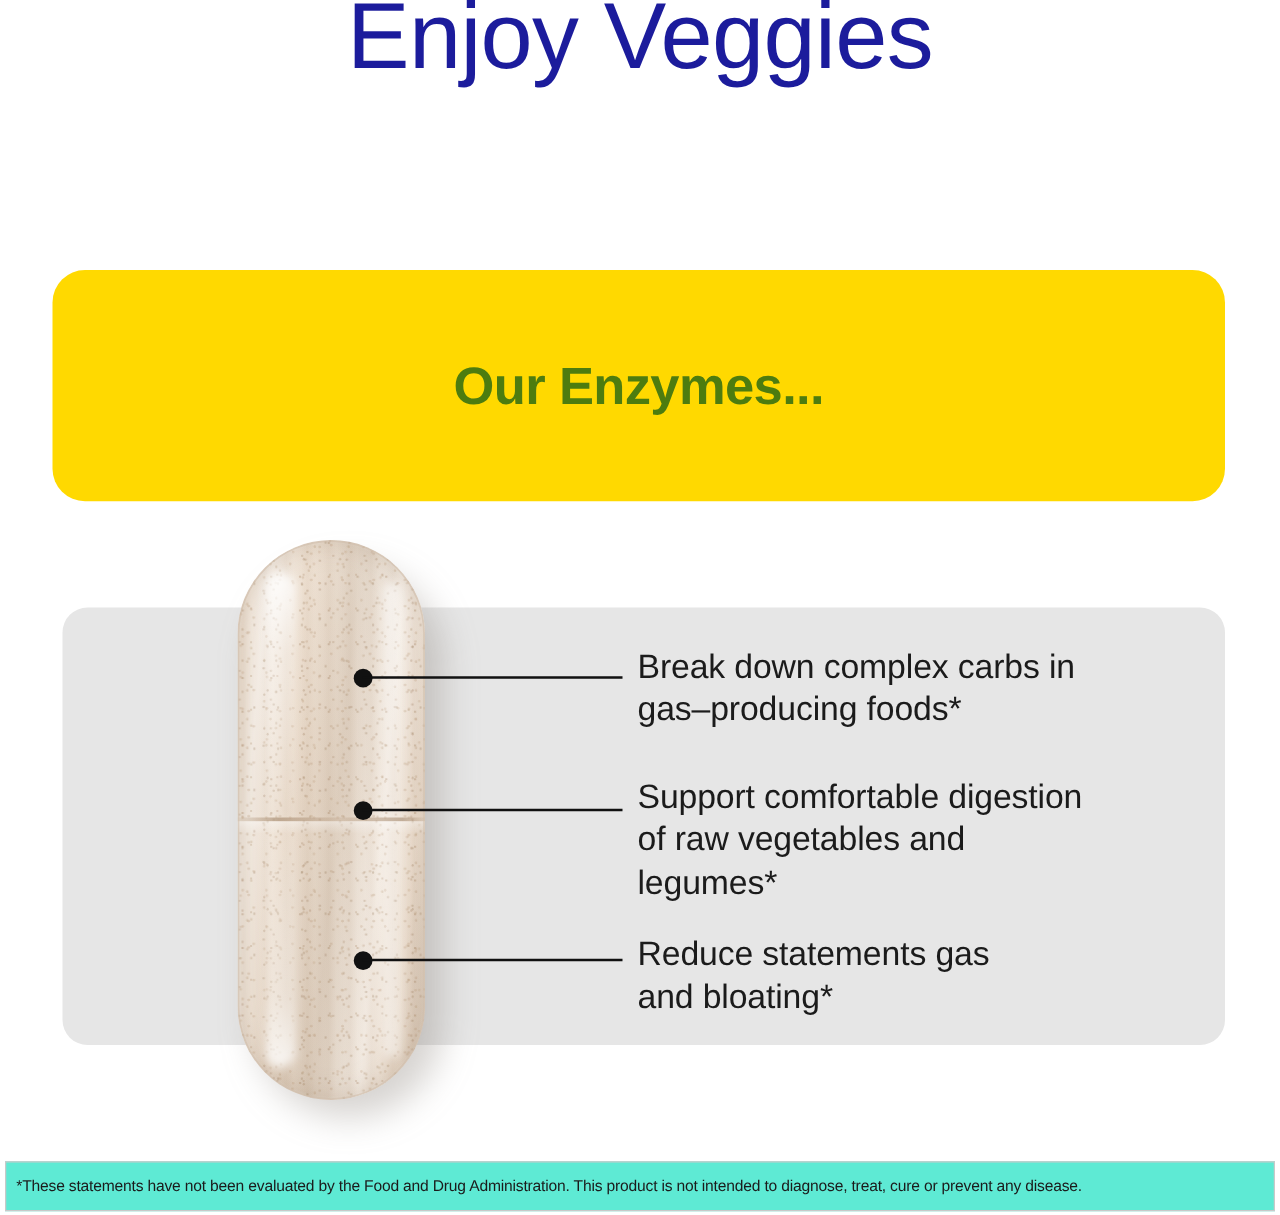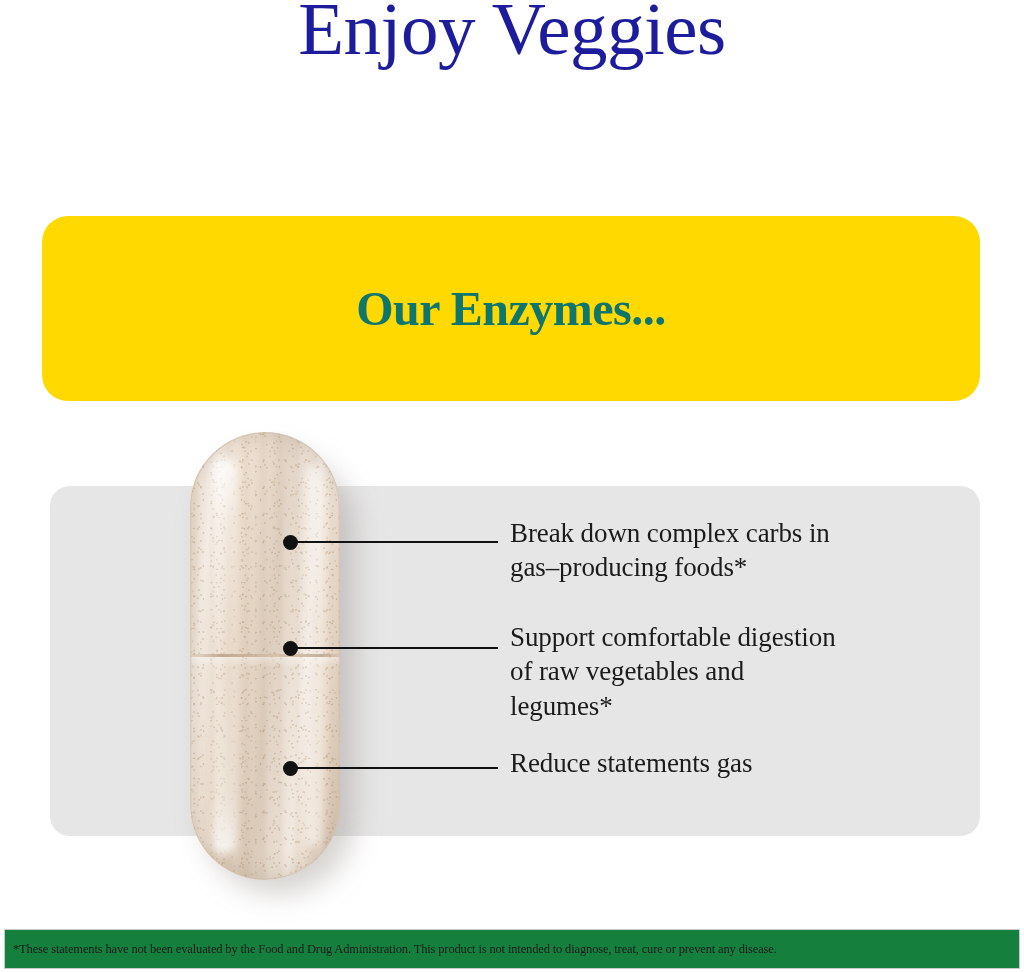--- a/index.html
+++ b/index.html
@@ -11,21 +11,20 @@
     background:#ffffff;
     font-family:"Liberation Sans", sans-serif;
     overflow:hidden;
   }
 
   #canvas {
     position:relative;
     width:1024px;
     height:900px;
     background:#ffffff;
-    font-family:Liberation Serif, serif;
   }
 
   
   .headline {
     position:absolute;
     left:0;
     top:-8px;
     width:1024px;
     text-align:center;
     color:#1c1c9c;
@@ -51,22 +50,22 @@
     top:216px;
     width:938px;
     height:185px;
     background:#ffd900;
     border-radius:26px;
     display:flex;
     align-items:center;
     justify-content:center;
   }
   .banner-title {
-    color:#0f766e;
-    font-size:48px;
+    color:#4d7c0f;
+    font-size:42px;
     font-weight:700;
     letter-spacing:-0.5px;
     line-height:1;
     white-space:nowrap;
   }
 
   
   .gray-panel {
     position:absolute;
     left:50px;
@@ -247,21 +246,21 @@
   #bullet-text-2 { top:746px; width:430px; }
 
   
   .disclaimer-box {
     position:absolute;
     left:4px;
     top:929px;
     width:1016px;
     height:40px;
     border:1px solid #c9c9c9;
-    background:#15803d;
+    background:#5eead4;
     display:flex;
     align-items:center;
     padding:0 8px;
   }
   .disclaimer-text {
     font-size:12.5px;
     color:#1b1b1b;
     line-height:1.2;
     letter-spacing:-0.15px;
     white-space:nowrap;
@@ -310,19 +309,20 @@
     <div>legumes*</div>
   </div>
 
   <div class="bullet-text" id="bullet-text-0">
     <div>Break down complex carbs in</div>
     <div>gas–producing foods*</div>
   </div>
 
   <div class="bullet-text" id="bullet-text-2">
     <div>Reduce statements gas</div>
+    <div>and bloating*</div>
   </div>
 
   <div class="disclaimer-box">
     <span class="disclaimer-text">*These statements have not been evaluated by the Food and Drug Administration. This product is not intended to diagnose, treat, cure or prevent any disease.</span>
   </div>
 
 </div>
 
 </body></html>

